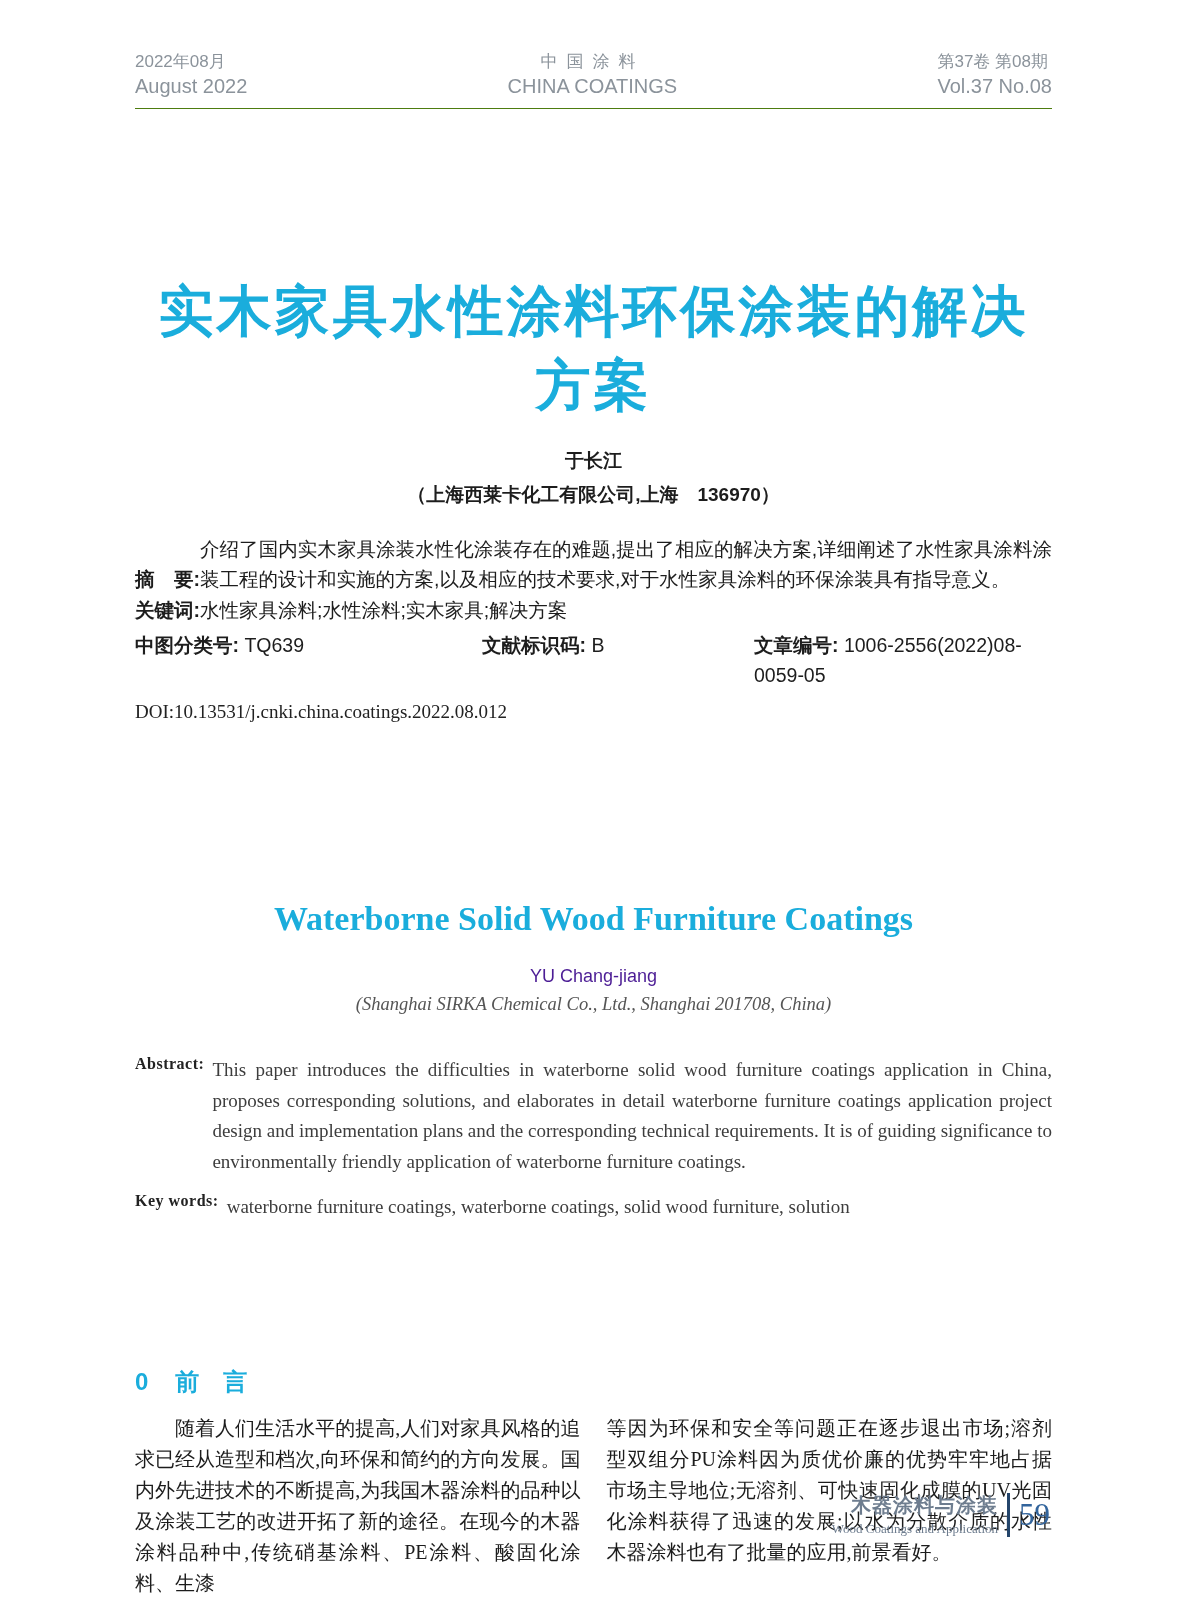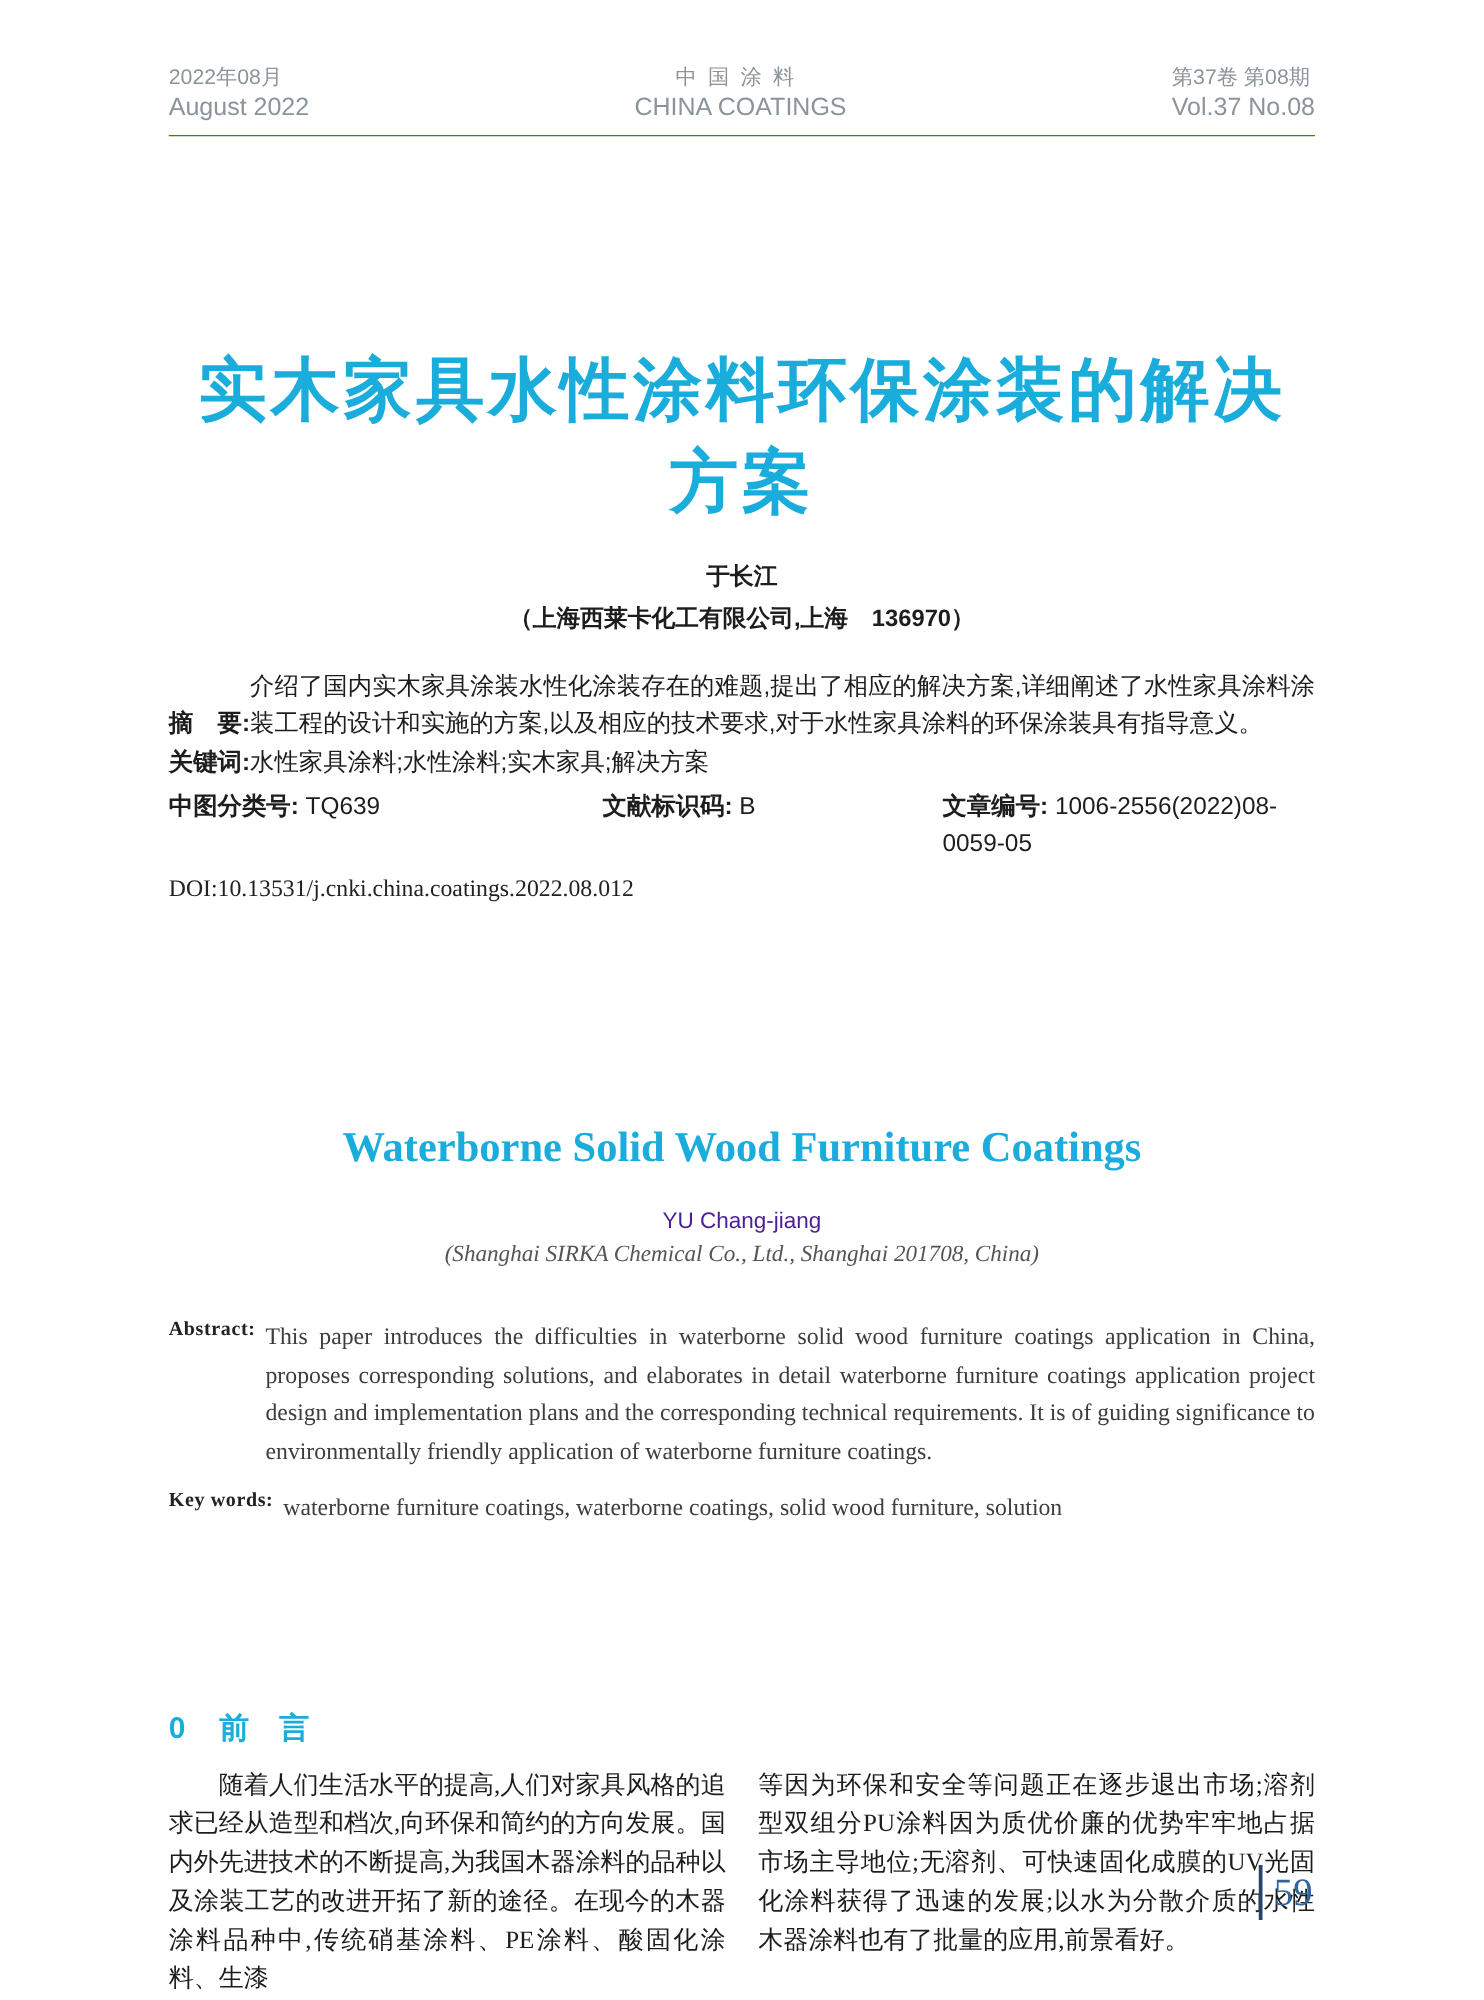--- a/index.html
+++ b/index.html
@@ -230,15 +230,19 @@
     </div>
     <div class="col">
       <p>等因为环保和安全等问题正在逐步退出市场;溶剂型双组分PU涂料因为质优价廉的优势牢牢地占据市场主导地位;无溶剂、可快速固化成膜的UV光固化涂料获得了迅速的发展;以水为分散介质的水性木器涂料也有了批量的应用,前景看好。</p>
 
     </div>
   </div>
 
 </div>
 
 <div class="footer-brand">
+  <div class="names">
+    <div class="bcn">木器涂料与涂装</div>
+    <div class="ben">Wood Coatings and Application</div>
+  </div>
   <div class="vbar"></div>
   <div class="pagenum">59</div>
 </div>
 
 </body></html>

